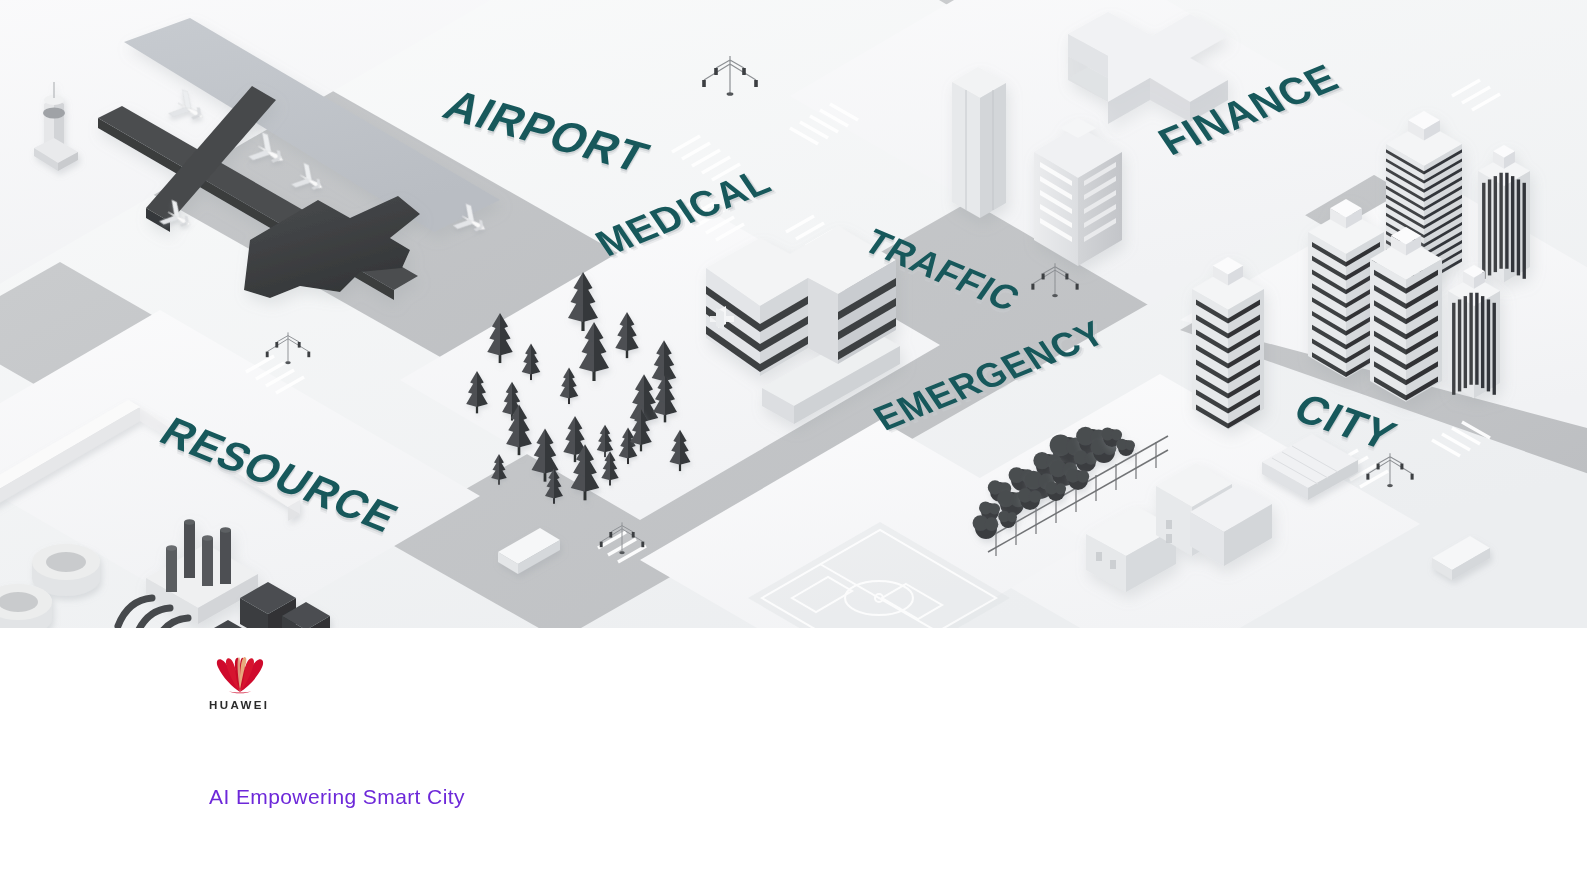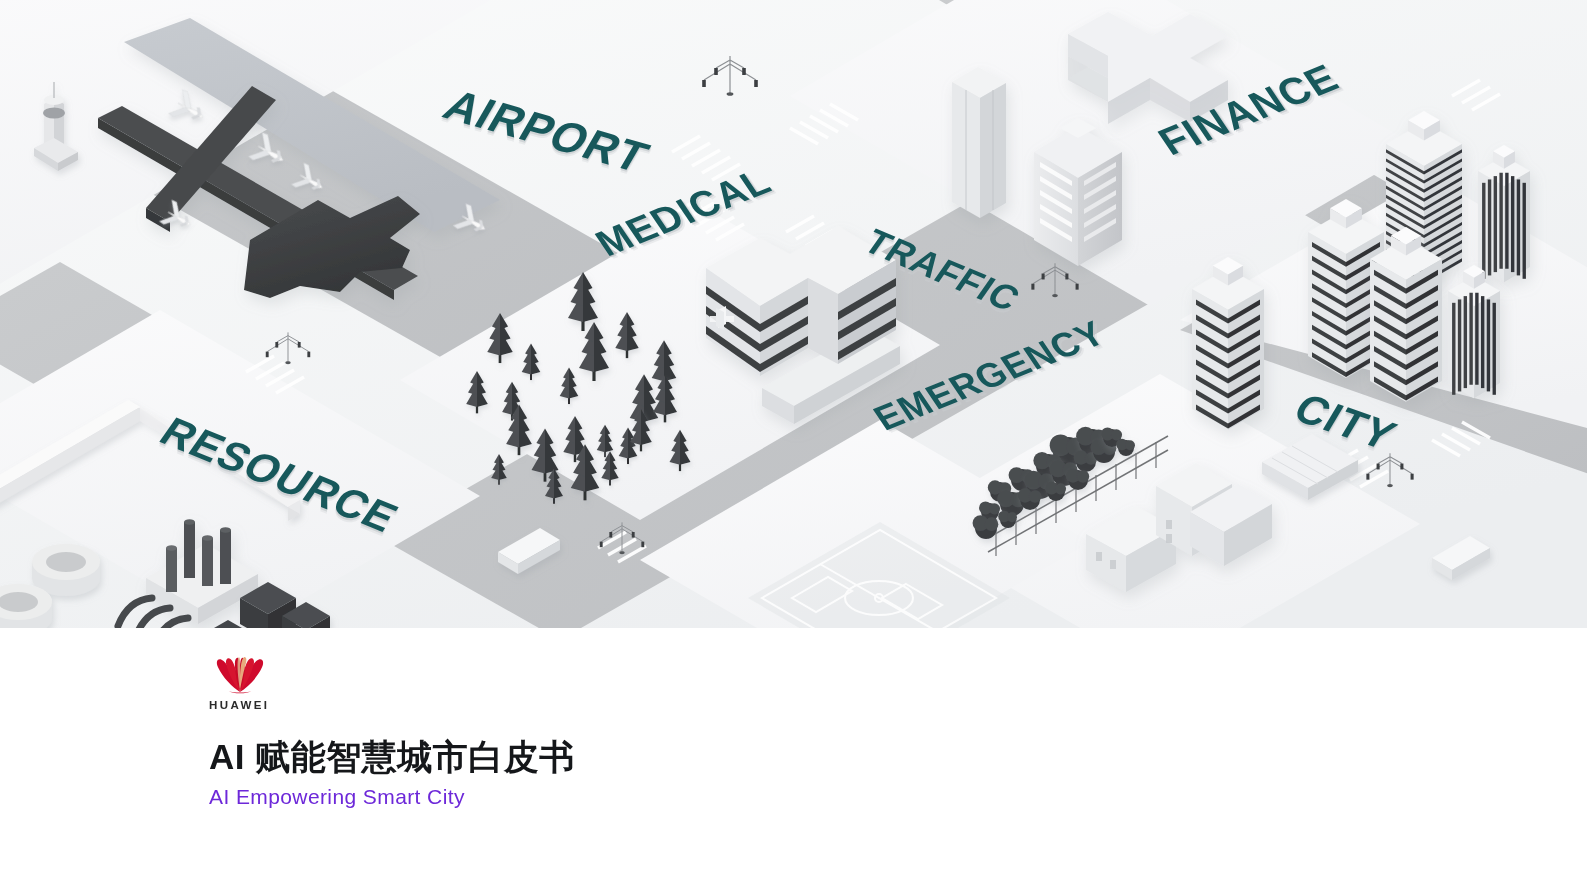--- a/index.html
+++ b/index.html
@@ -983,16 +983,15 @@
 
           <path d="M60 74 C63 58 68 34 72 20 C74 12 70 7 66 12 C61 19 59 48 60 74 Z" fill="#E8A87C"></path>
           <path d="M60 74 C60 56 60 30 60 16 C60 9 57 8 56 14 C54 24 56 50 60 74 Z" fill="#E0B08A" opacity="0.85"></path>
 
           <path d="M38 76 C46 82 74 82 82 76 C74 80 46 80 38 76 Z" fill="#CF0A2C"></path>
         </g>
       </svg>
       <div class="logo-word">HUAWEI</div>
     </div>
 
-    <div class="title">AI 赋能智慧城市白皮书</div>
     <div class="subtitle">AI Empowering Smart City</div>
   </div>
 </div>
 
 </body></html>

